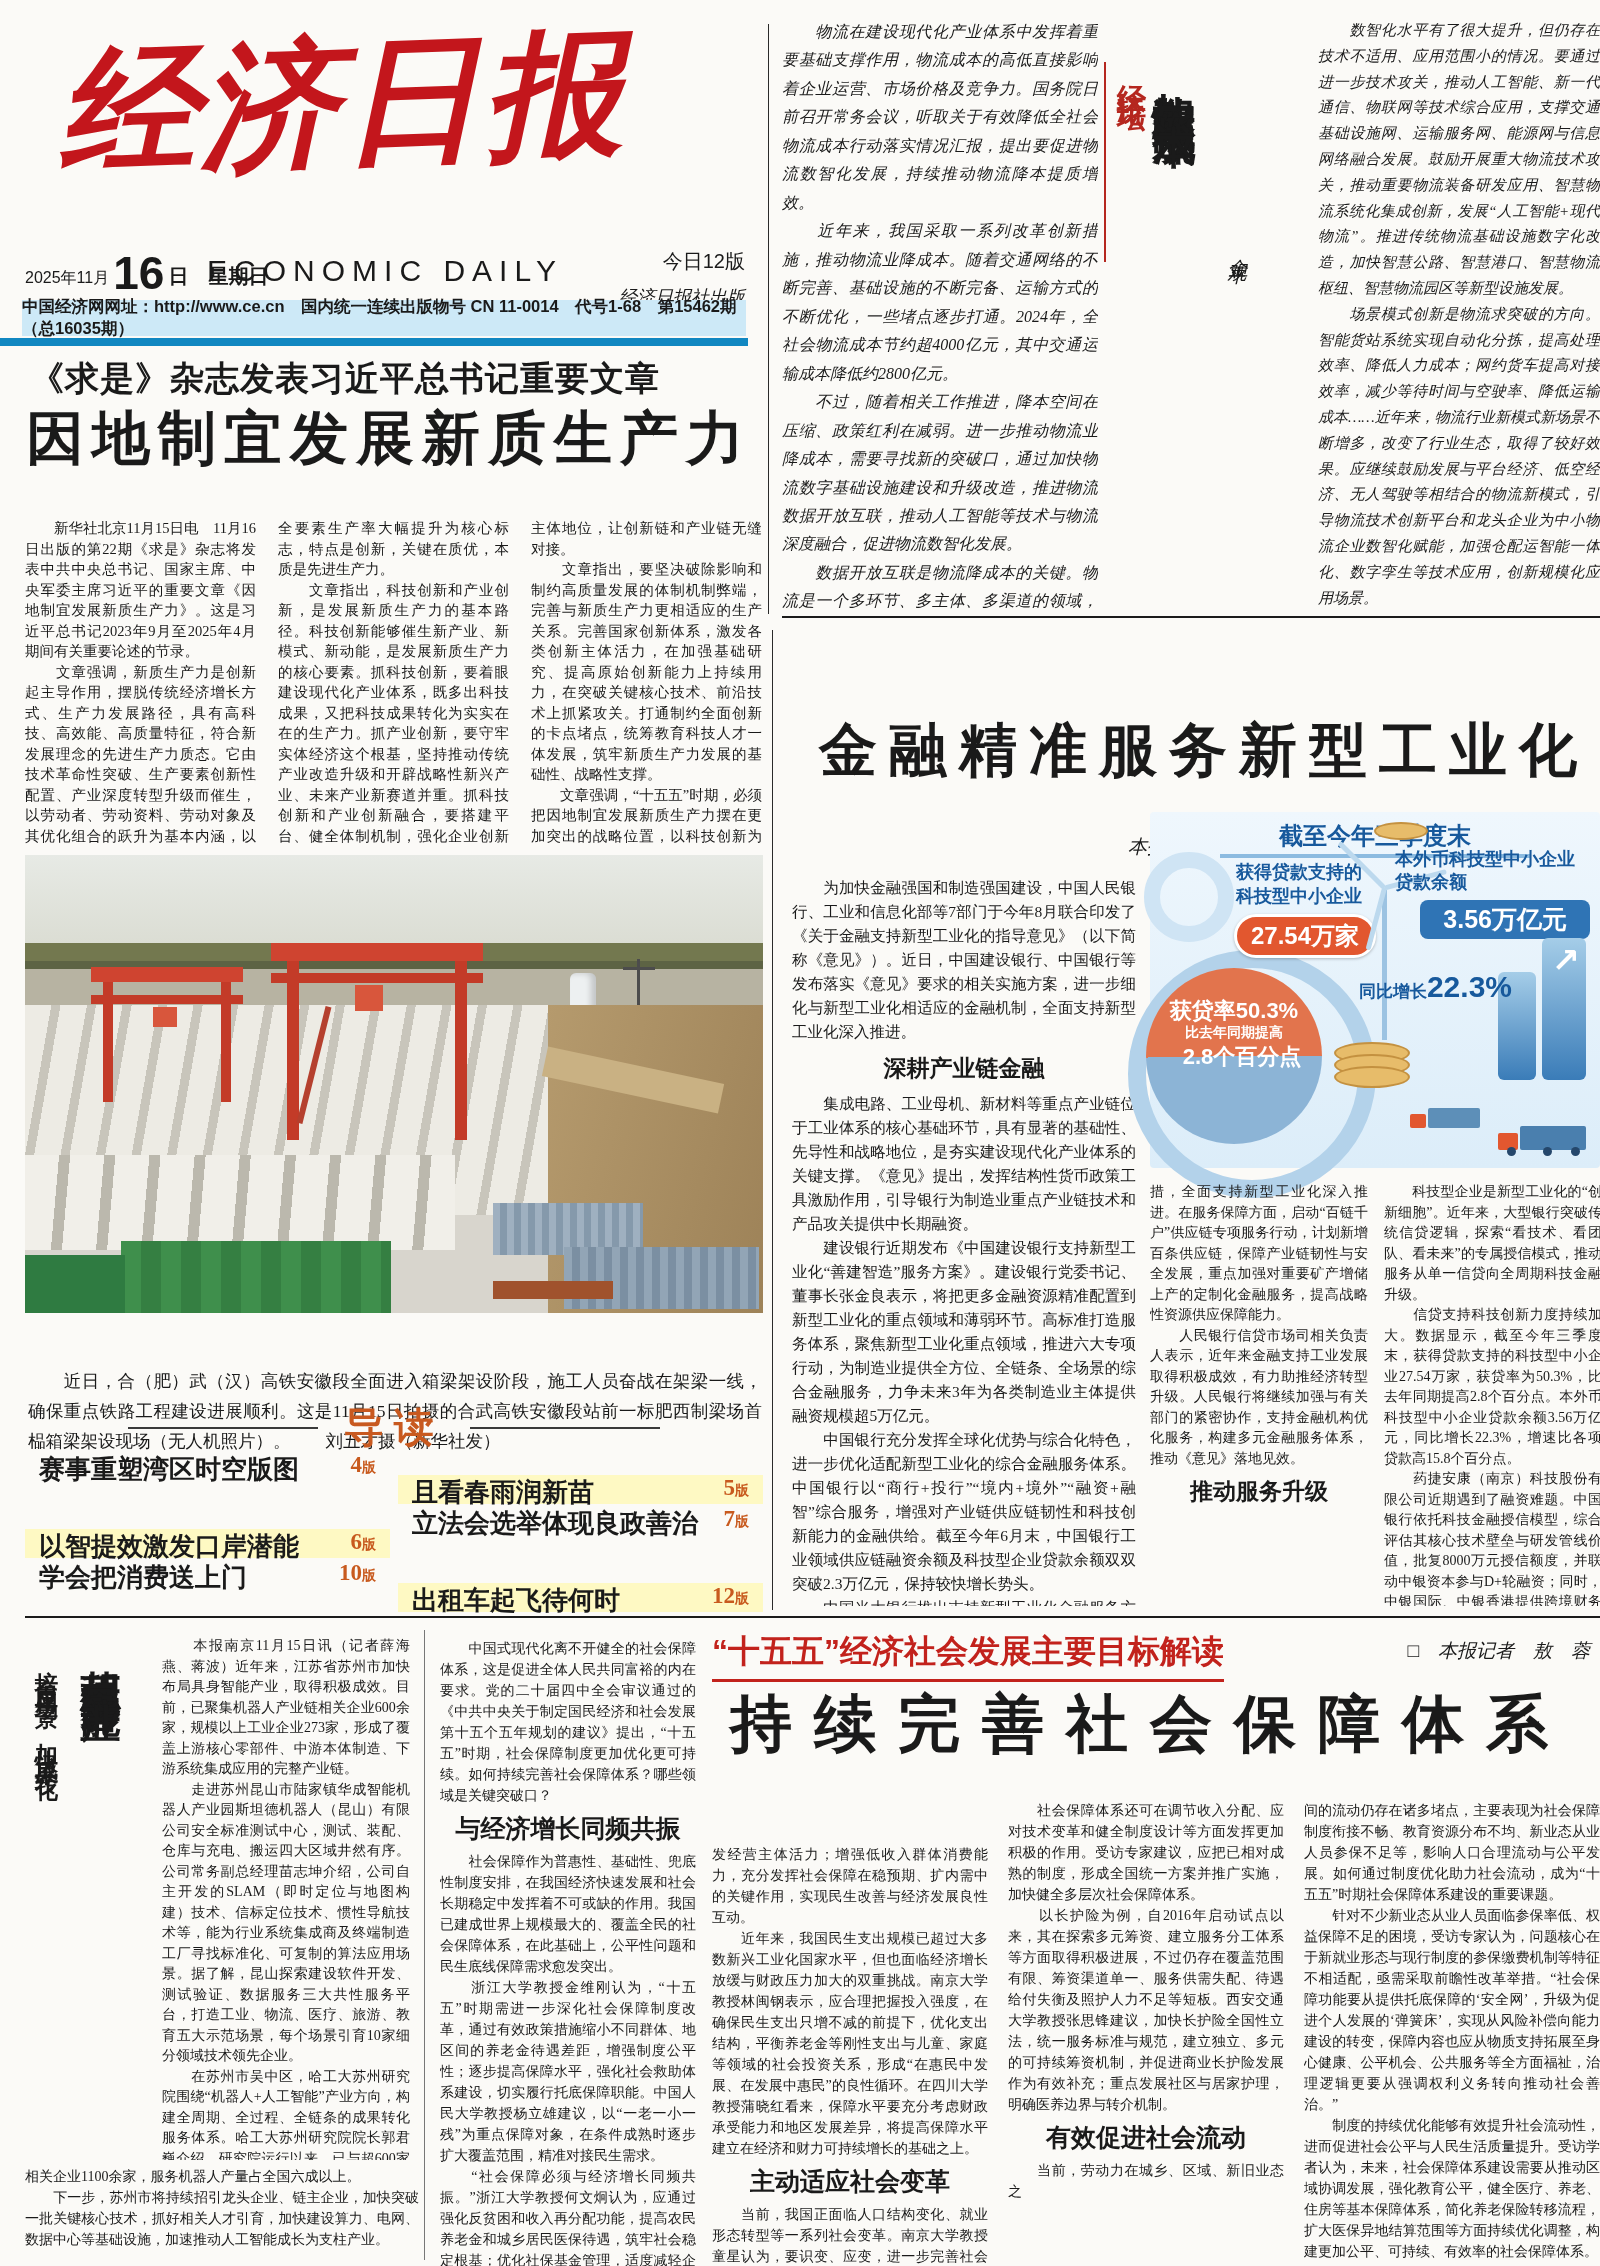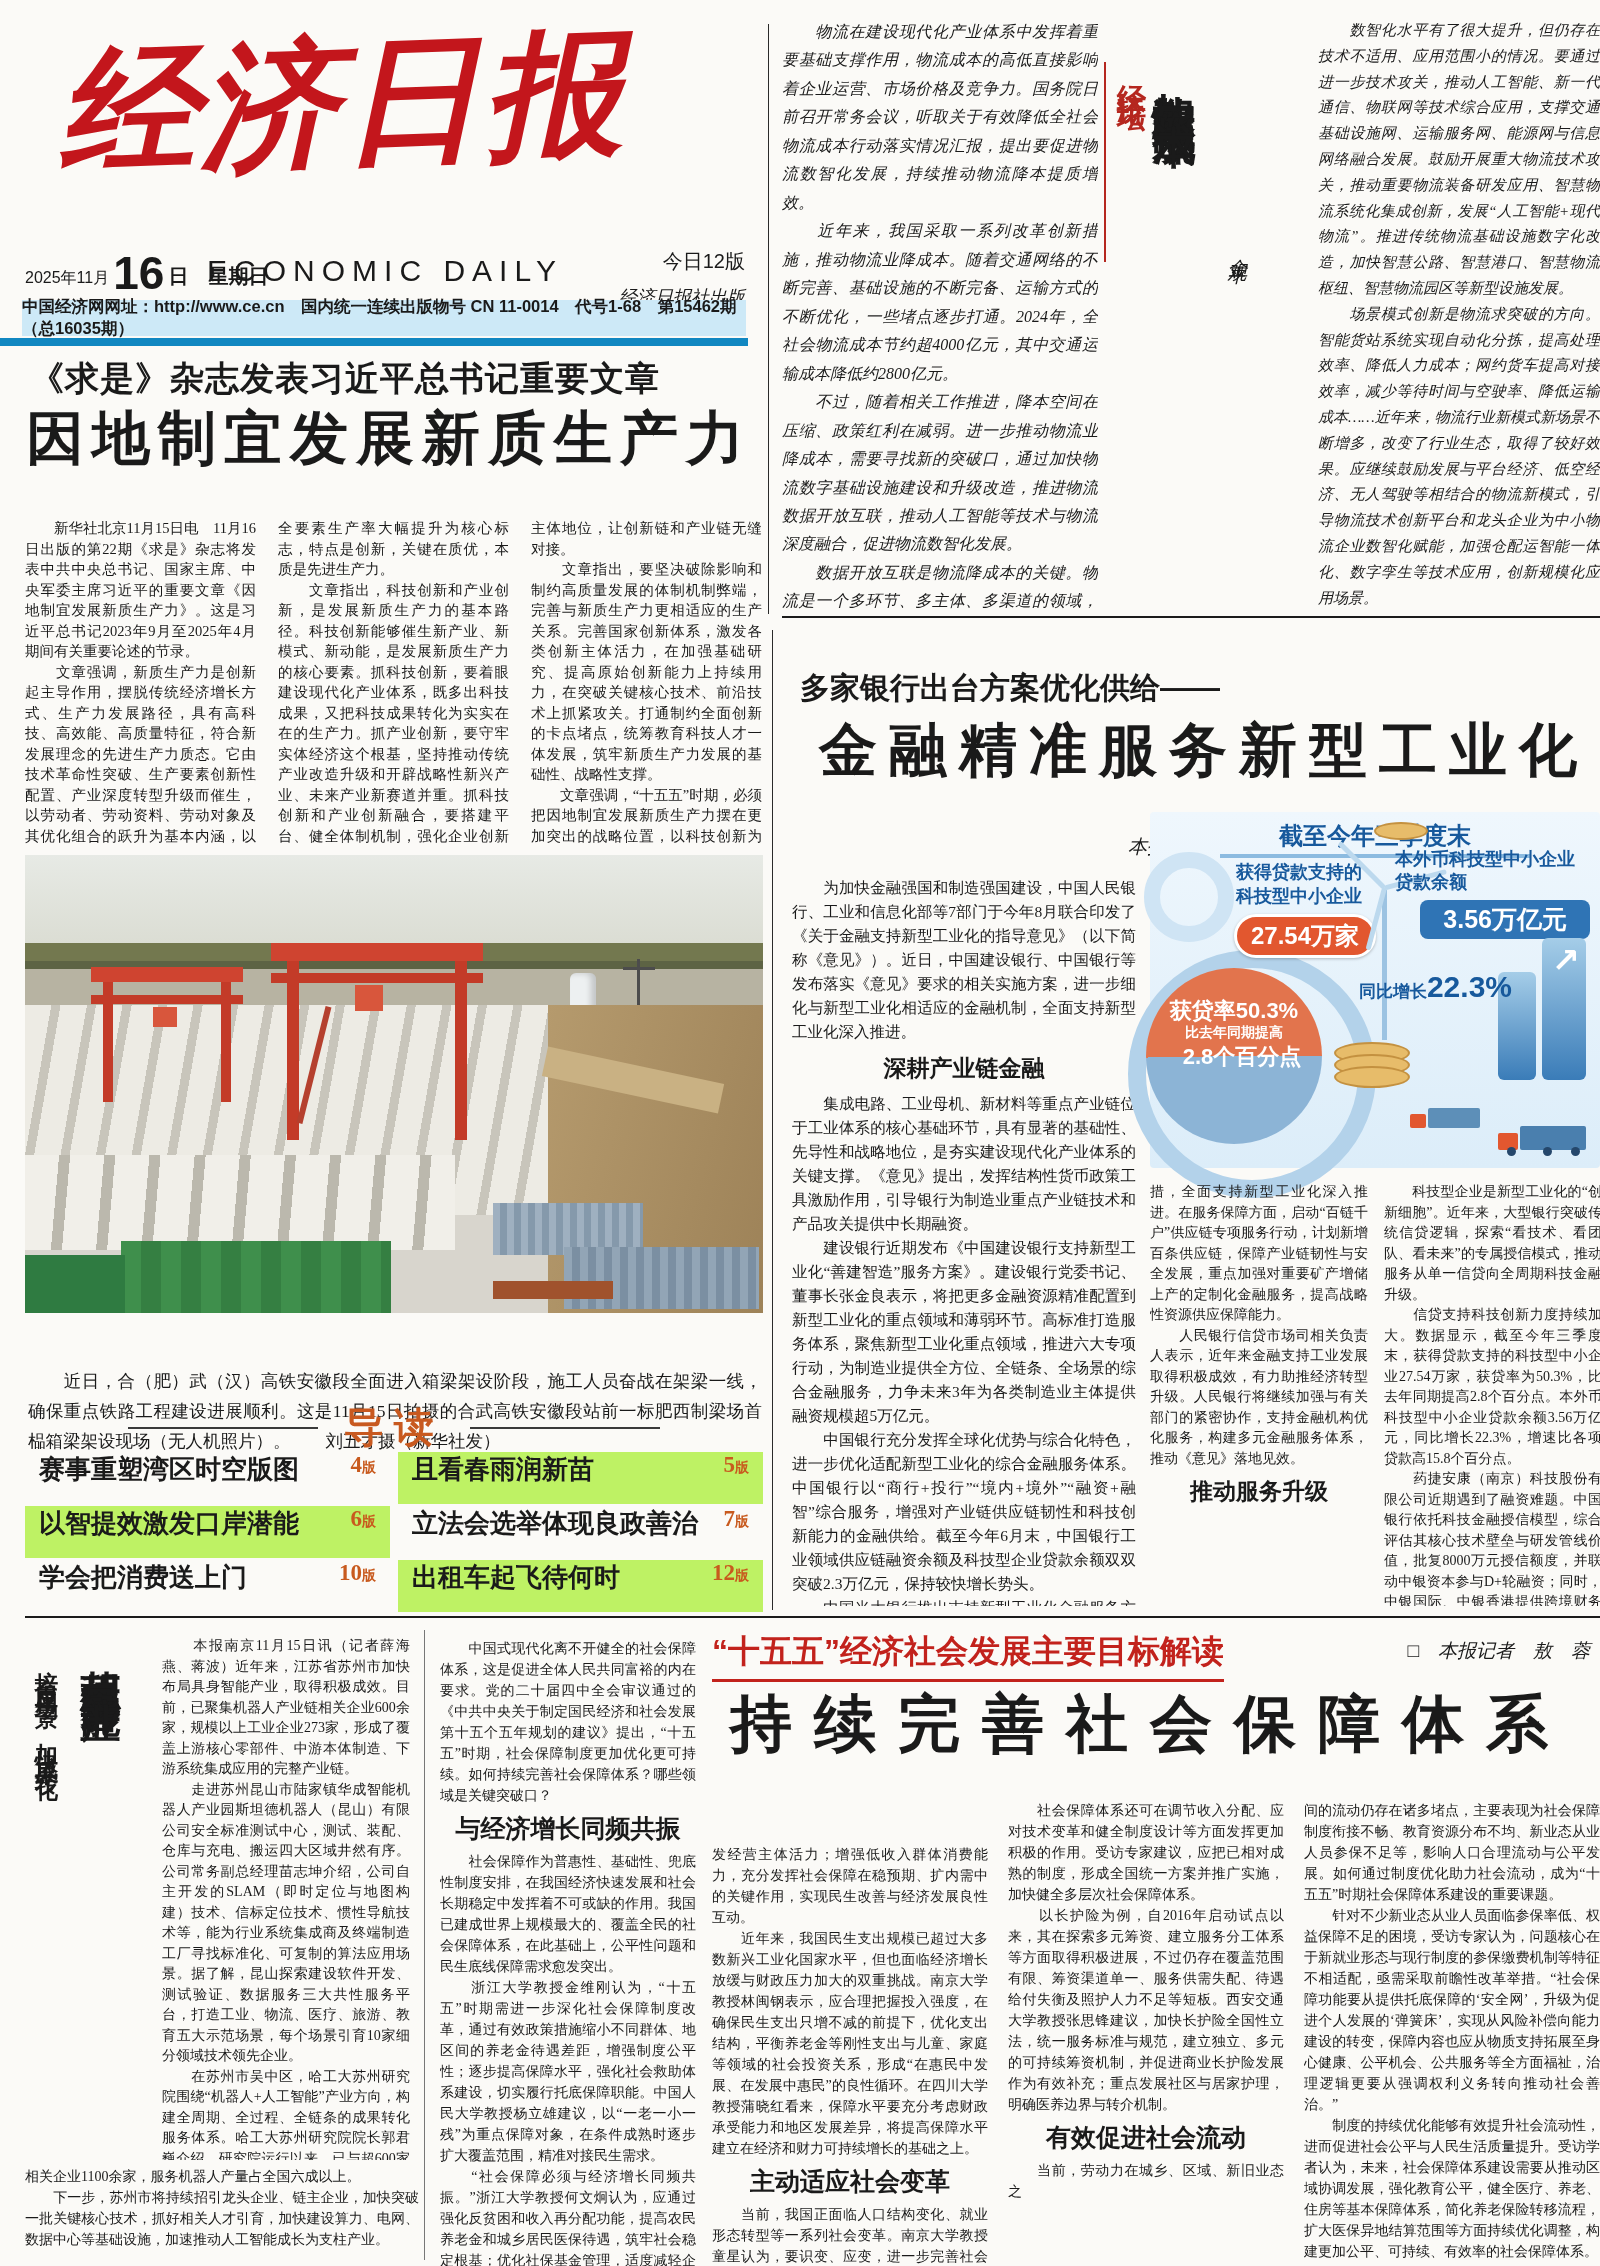--- a/index.html
+++ b/index.html
@@ -47,21 +47,21 @@
   .photo{left:25px;top:855px;width:738px;height:458px;background:#d8d5cd;overflow:hidden;}
   .caption{left:28px;top:1322px;width:734px;font-size:17.5px;line-height:1.72;margin-top:44px;}
 
   
   .daodu-titlerow{left:25px;top:1400px;width:738px;display:flex;align-items:center;justify-content:center;gap:26px;}
   .daodu-line{width:190px;height:2px;background:#3a3a3a;}
   .daodu-title{font-size:40px;font-weight:900;color:#c8591f;letter-spacing:10px;
                font-family:"Liberation Sans","DejaVu Sans",sans-serif;}
   .daodu-grid{left:25px;top:1452px;width:738px;display:grid;grid-template-columns:1fr 1fr;grid-auto-rows:52px;column-gap:8px;row-gap:2px;}
   .daodu-item{display:flex;align-items:flex-start;justify-content:space-between;padding:0 14px;}
-  .daodu-item.peach{background:#bef264;}
+  .daodu-item.peach{background:#fef9c3;margin-top:23px;}
   .daodu-item .t{font-size:26px;font-weight:700;font-family:"Liberation Sans","DejaVu Sans",sans-serif;}
   .pg{color:#c85a1e;font-weight:700;font-size:23px;white-space:nowrap;}
   .pg .unit{font-size:14px;}
 
   
   .fin-kicker{left:800px;top:668px;font-size:30px;font-weight:900;font-family:"Liberation Sans","DejaVu Sans",sans-serif;}
   .fin-headline{left:808px;top:712px;width:792px;text-align:center;font-size:58px;font-weight:900;letter-spacing:12px;}
   .fin-byline{left:808px;top:834px;width:792px;text-align:center;font-size:19px;font-style:italic;}
   .fin-col1{left:792px;top:876px;width:344px;height:730px;font-size:15.5px;line-height:24px;overflow:hidden;}
   .fin-right{left:1150px;top:1182px;width:452px;height:424px;column-count:2;column-gap:16px;
@@ -227,21 +227,20 @@
       <span class="t">学会把消费送上门</span>
       <span class="pg"><span>10</span><span class="unit">版</span></span>
     </div>
     <div class="daodu-item peach">
       <span class="t">出租车起飞待何时</span>
       <span class="pg"><span>12</span><span class="unit">版</span></span>
     </div>
   </div>
 
   <div class="vr" style="left:772px;top:630px;width:1px;height:980px;"></div>
-  <div class="abs fin-kicker">多家银行出台方案优化供给——</div>
   <div class="abs fin-headline">金融精准服务新型工业化</div>
   <div class="abs fin-byline">本报记者　王宝会</div>
 
   <div class="abs fin-col1">
     <div class="flow">　　为加快金融强国和制造强国建设，中国人民银行、工业和信息化部等7部门于今年8月联合印发了《关于金融支持新型工业化的指导意见》（以下简称《意见》）。近日，中国建设银行、中国银行等发布落实《意见》要求的相关实施方案，进一步细化与新型工业化相适应的金融机制，全面支持新型工业化深入推进。</div>
     <div class="subhead">深耕产业链金融</div>
     <div class="flow">　　集成电路、工业母机、新材料等重点产业链位于工业体系的核心基础环节，具有显著的基础性、先导性和战略地位，是夯实建设现代化产业体系的关键支撑。《意见》提出，发挥结构性货币政策工具激励作用，引导银行为制造业重点产业链技术和产品攻关提供中长期融资。
 　　建设银行近期发布《中国建设银行支持新型工业化“善建智造”服务方案》。建设银行党委书记、董事长张金良表示，将把更多金融资源精准配置到新型工业化的重点领域和薄弱环节。高标准打造服务体系，聚焦新型工业化重点领域，推进六大专项行动，为制造业提供全方位、全链条、全场景的综合金融服务，力争未来3年为各类制造业主体提供融资规模超5万亿元。
 　　中国银行充分发挥全球化优势与综合化特色，进一步优化适配新型工业化的综合金融服务体系。中国银行以“商行+投行”“境内+境外”“融资+融智”综合服务，增强对产业链供应链韧性和科技创新能力的金融供给。截至今年6月末，中国银行工业领域供应链融资余额及科技型企业贷款余额双双突破2.3万亿元，保持较快增长势头。
 　　中国光大银行推出支持新型工业化金融服务方案，通过40项具体工作举</div>

